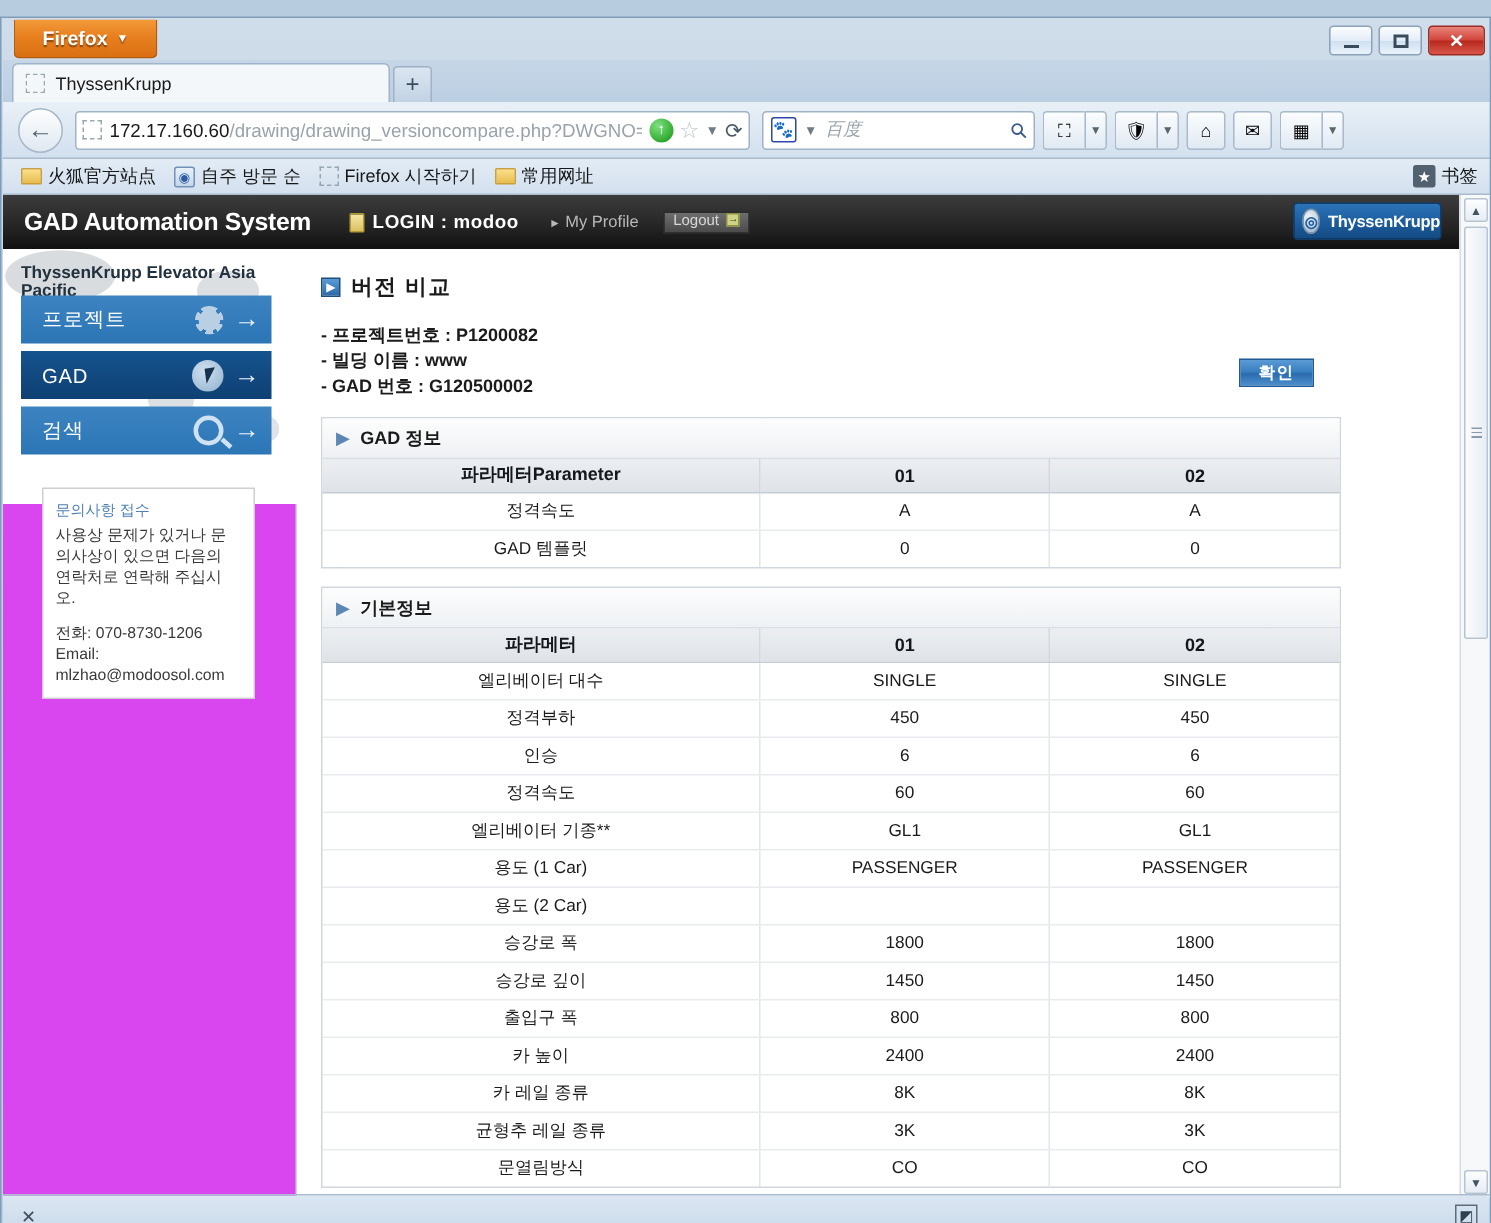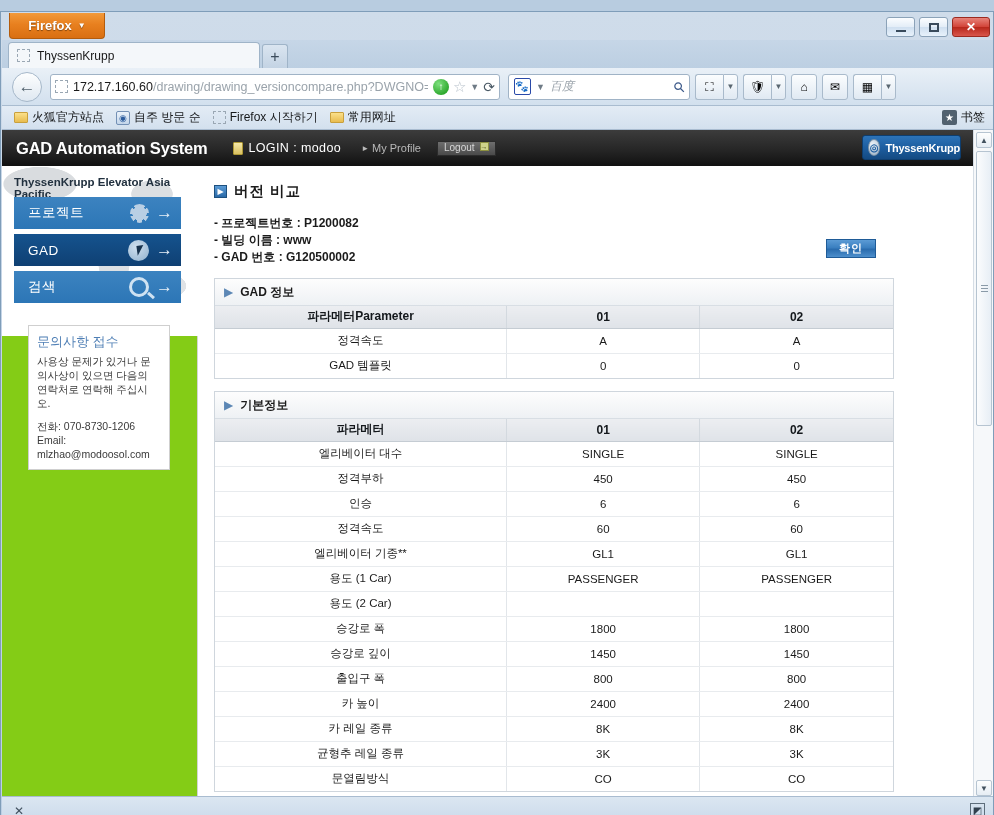--- a/index.html
+++ b/index.html
@@ -194,21 +194,21 @@
   }
   #app-title {
     margin-left: 14px; color: #fff; font-size: 16.5px; font-weight: bold;
     letter-spacing: -0.2px;
   }
   #login-block { margin-left: 26px; display:flex; align-items:center; gap:5px; }
   .doc-icon {
     width:10px;height:13px;background:linear-gradient(to bottom,#f5e8a8,#d9c061);
     border:1px solid #b09a36; border-radius:1px;
   }
-  #login-text { color:#fff; font-size:12.5px; font-weight:normal; letter-spacing:.4px; }
+  #login-text { color:#fff; font-size:12.5px; font-weight:bold; letter-spacing:.4px; }
   #my-profile { margin-left: 20px; color:#b9b9b9; font-size:11px; display:flex;align-items:center;gap:3px;}
   #my-profile .tri { font-size: 8px; }
   #logout-btn {
     margin-left: 16px; height: 15px; padding: 0 6px;
     background: linear-gradient(to bottom, #6e6e6e, #4a4a4a);
     border: 1px solid #2b2b2b;
     color:#d8d8d8; font-size: 10px;
     display:flex; align-items:flex-start; gap:5px;
   }
   #logout-btn .exit {
@@ -229,21 +229,21 @@
     color:#1d5ea0; font-size: 10px; font-weight:bold;
   }
   #tk-logo .txt { color:#fff; font-size:11px; font-weight:bold; letter-spacing:-0.2px;}
 
   
   #app-body { position:relative; width: 971px; height: 632px; display:flex; }
 
   
   #sidebar {
     width: 196px; flex: none; position:relative;
-    background: #84cc16;
+    background: #d946ef;
     border-right: 1px solid #d4d4d4;
   }
   #sidebar-map {
     position:absolute; left:0; top:0; width:196px; height: 170px;
     background:
       radial-gradient(ellipse 60px 28px at 38px 18px, #d9dcdf 60%, transparent 62%),
       radial-gradient(ellipse 34px 22px at 150px 28px, #dcdfe2 60%, transparent 62%),
       radial-gradient(ellipse 26px 40px at 112px 95px, #dde0e3 60%, transparent 62%),
       radial-gradient(ellipse 20px 16px at 172px 120px, #e0e3e6 60%, transparent 62%),
       #ffffff;
@@ -284,21 +284,21 @@
     width:20px;height:20px;border-radius:50%;border:3px solid #cfe2f2;
     position:relative;
   }
   .loupe::after{content:"";position:absolute;left:15px;top:14px;width:8px;height:3px;background:#cfe2f2;transform:rotate(42deg);}
 
   #contact-box {
     position:absolute; left: 26px; top: 159px; width: 142px;
     border: 1px solid #cfcfcf; background: #fff;
     padding: 7px 8px 8px 8px; z-index: 4;
   }
-  #contact-title { color: #4f7fb5; font-size: 13px; margin-bottom: 3px; }
+  #contact-title { color: #4f7fb5; font-size: 10px; margin-bottom: 3px; }
   #contact-body { color: #3a3a3a; font-size: 10.5px; line-height: 14px; }
   #contact-tel, #contact-email { color: #3a3a3a; font-size: 10.5px; line-height: 14px; }
   #contact-gap { height: 9px; }
 
   
   #main {
     flex: 1; position: relative; padding: 16px 18px 0 16px; background: #fff;
   }
   #page-title { display:flex; align-items:center; gap:7px; margin-bottom: 14px; }
   .blue-chip {

